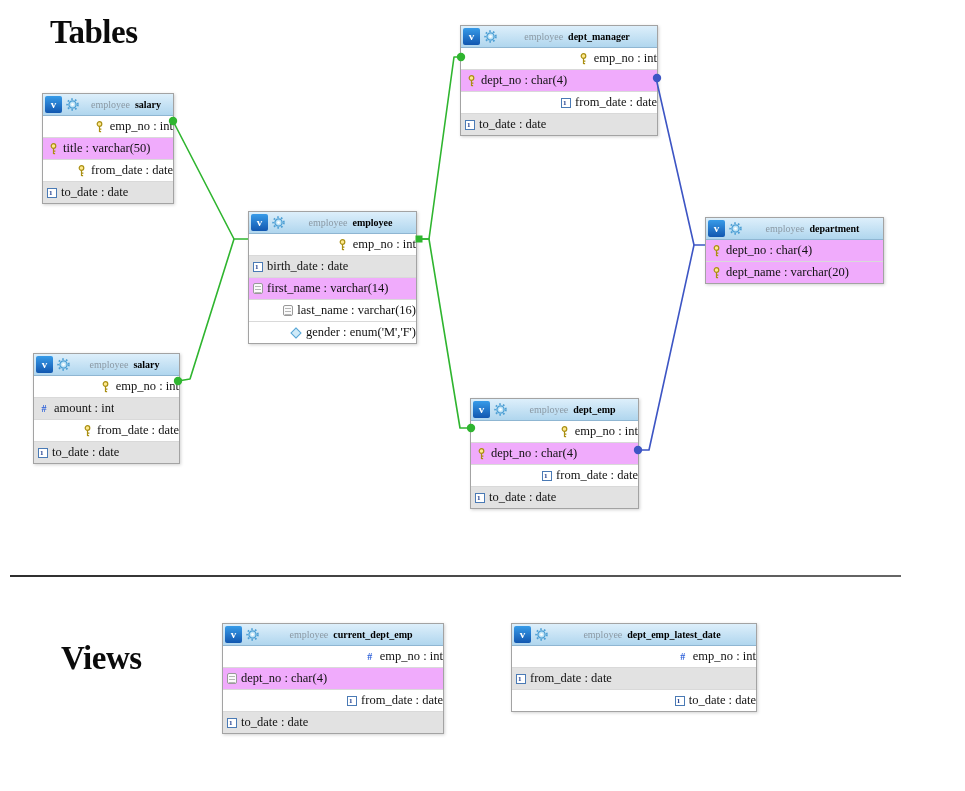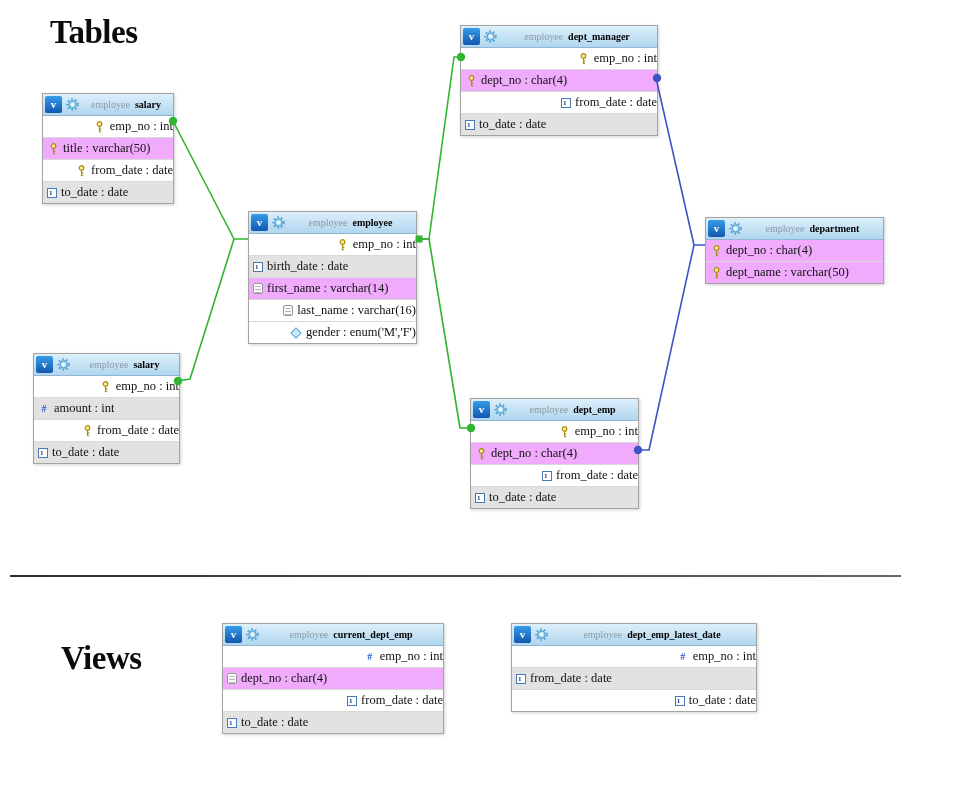--- a/index.html
+++ b/index.html
@@ -323,21 +323,21 @@
           </span>
           <span class="coltext">dept_no : char(4)</span>
         </div>
         <div class="row bg-pink">
           <span class="cicon cicon-key">
             <svg width="11" height="12" viewBox="0 0 11 12">
               <circle cx="5.5" cy="3" r="2.3" fill="#ffe98e" stroke="#a98f12" stroke-width="1.2"></circle>
               <path d="M5.5 5.3 L5.5 11 M5.5 8.2 L7.4 8.2 M5.5 10.6 L7.1 10.6" stroke="#a98f12" stroke-width="1.2" fill="none"></path>
             </svg>
           </span>
-          <span class="coltext">dept_name : varchar(50)</span>
+          <span class="coltext">dept_name : varchar(20)</span>
         </div>
       </div>
   </div>
     <div class="entity" style="left: 222px; top: 623px; width: 220px;">
     <div class="tbl-header">
       <span class="v-badge">v</span>
       <span class="gear">
         <svg width="13" height="13" viewBox="0 0 13 13">
           <circle cx="6.5" cy="6.5" r="5.4" fill="none" stroke="#4d9fd4" stroke-width="1.7" stroke-dasharray="1.7 2.2"></circle>
           <circle cx="6.5" cy="6.5" r="3.6" fill="#bfe3f6" stroke="#4d9fd4" stroke-width="1.3"></circle>

